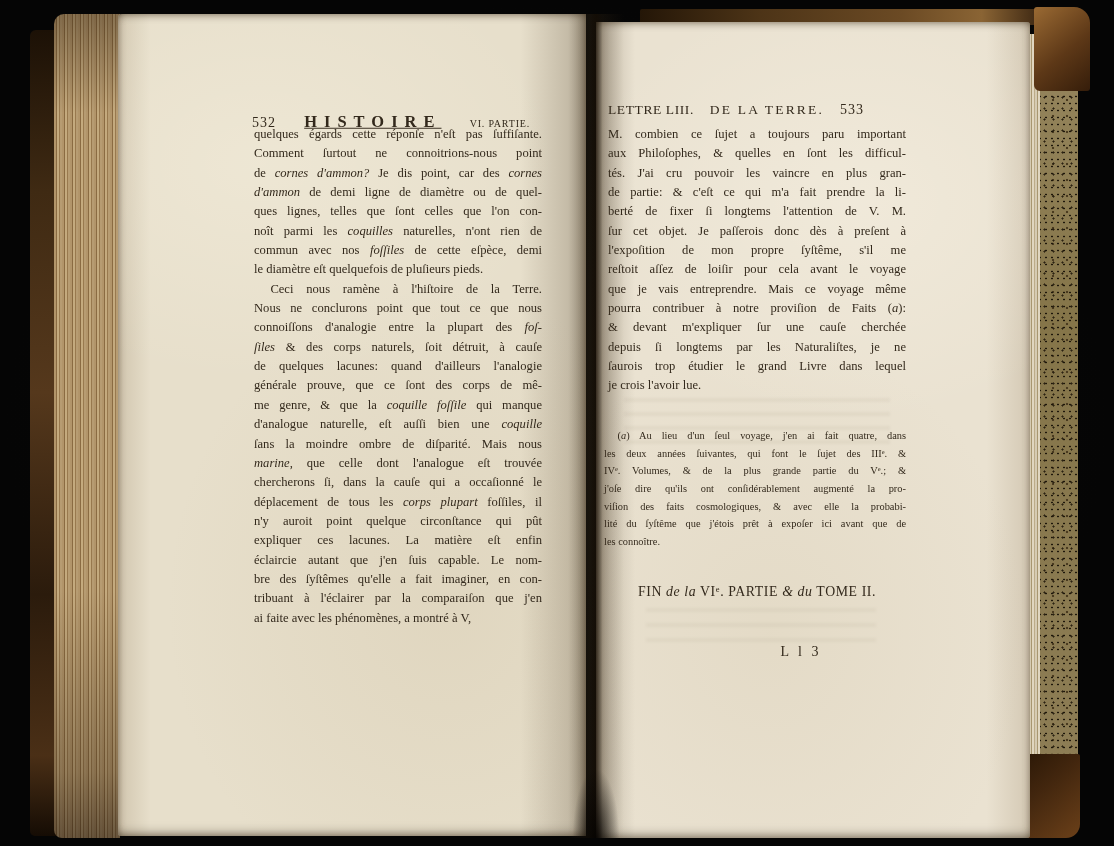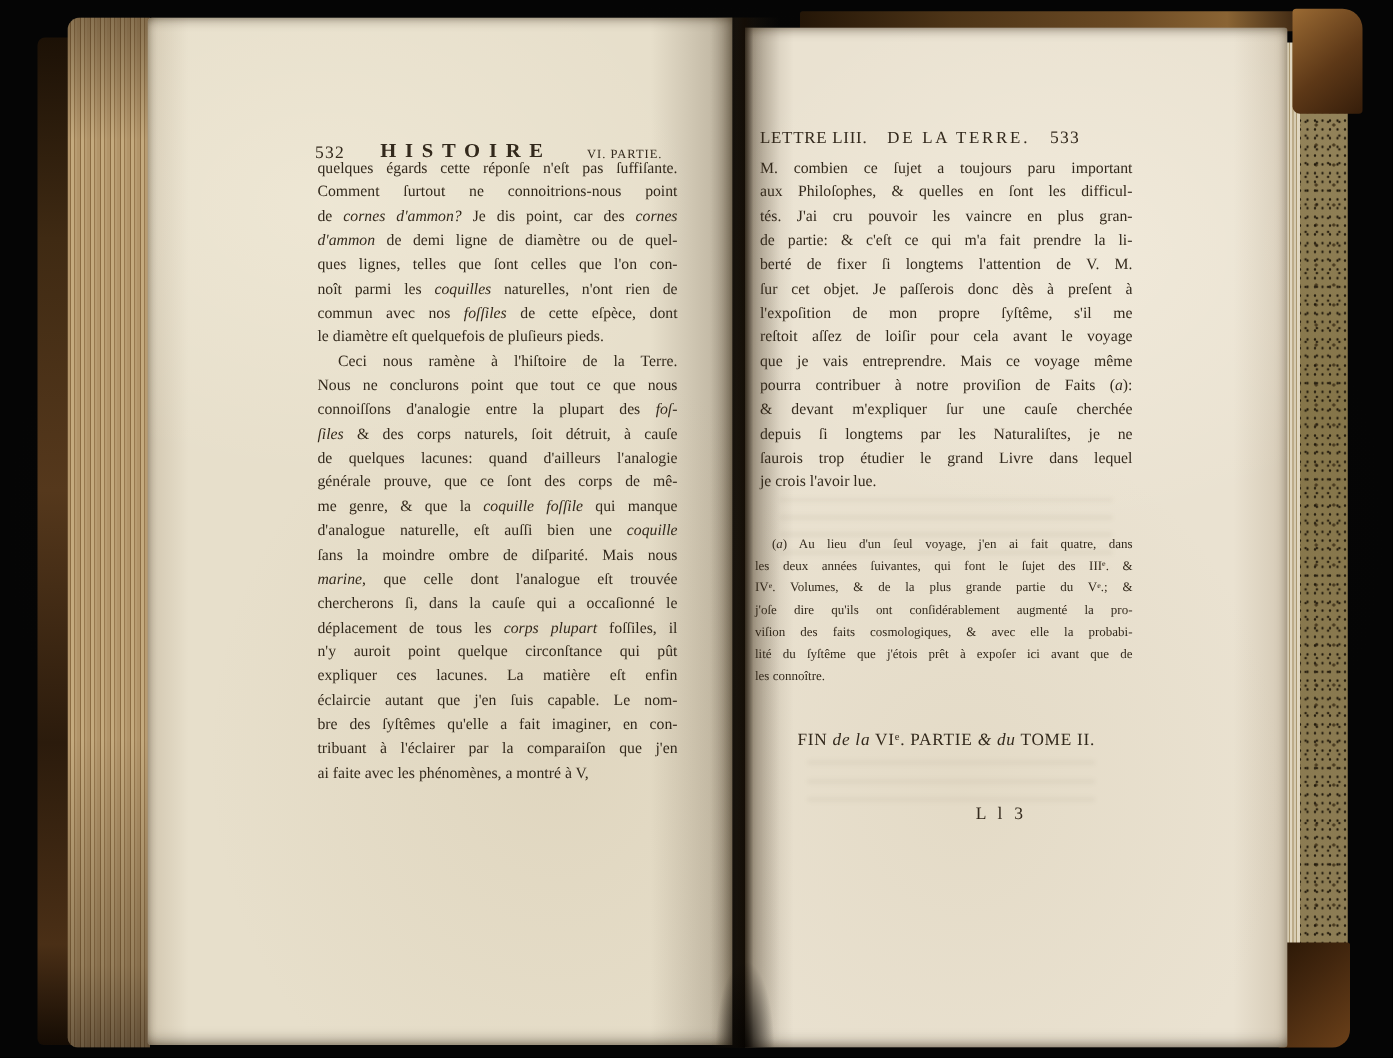--- a/index.html
+++ b/index.html
@@ -49,21 +49,21 @@
       radial-gradient(ellipse 280px 220px at 60% 22%, rgba(255,250,238,.3), rgba(0,0,0,0)),
       radial-gradient(ellipse 260px 300px at 40% 75%, rgba(185,168,128,.13), rgba(0,0,0,0)),
       linear-gradient(90deg, rgba(60,45,25,.26), rgba(0,0,0,0) 9%, rgba(0,0,0,0) 90%, rgba(120,95,60,.2) 100%);
     box-shadow:inset 6px 0 14px -6px rgba(40,25,8,.55),inset -4px 0 10px -5px rgba(70,50,25,.4),
       inset 0 5px 10px -6px rgba(50,35,15,.55),inset 0 -7px 12px -6px rgba(40,28,12,.5);}
   
   .pg-header{position:absolute;z-index:1;display:flex;justify-content:space-between;align-items:baseline;}
   .page-left .pg-header{left:134px;top:88px;width:278px;}
   .page-right .pg-header{left:12px;top:80px;width:256px;}
   .pnum{font-size:14px;letter-spacing:1px;text-align:right;}
-  .ptitle{font-size:16.5px;letter-spacing:7px;font-weight:bold;transform:scaleY(.96);}
+  .ptitle{font-size:16.5px;letter-spacing:7px;font-weight:bold;transform:scaleY(.96);text-decoration:underline;}
   .ppart{font-size:10px;letter-spacing:.8px;margin-top:16px;}
   .hleft{font-size:13.5px;letter-spacing:.6px;}
   .hcenter{font-size:13.5px;letter-spacing:2.2px;}
   .body-text{position:absolute;z-index:1;font-size:12.6px;}
   .page-left .body-text{left:136px;top:113px;width:288px;}
   .page-right .body-text{left:12px;top:105px;width:298px;}
   .body-text .tline{height:19.35px;}
   .tline{text-align:justify;text-align-last:justify;white-space:normal;font-family:Liberation Serif, serif;}
   .tline.short{text-align-last:left;}
   .tline.ind{text-indent:1.3em;}
@@ -100,21 +100,21 @@
       <span class="ptitle">HISTOIRE</span>
       <span class="ppart">VI. PARTIE.</span>
     </div>
     <div class="body-text">
         <div class="tline"><span>quelques égards cette réponſe n'eſt pas ſuffiſante.</span></div>
         <div class="tline"><span>Comment ſurtout ne connoitrions-nous point</span></div>
         <div class="tline"><span>de </span><span class="it">cornes d'ammon?</span><span> Je dis point, car des </span><span class="it">cornes</span></div>
         <div class="tline"><span class="it">d'ammon</span><span> de demi ligne de diamètre ou de quel-</span></div>
         <div class="tline"><span>ques lignes, telles que ſont celles que l'on con-</span></div>
         <div class="tline"><span>noît parmi les </span><span class="it">coquilles</span><span> naturelles, n'ont rien de</span></div>
-        <div class="tline"><span>commun avec nos </span><span class="it">foſſiles</span><span> de cette eſpèce, dont</span></div>
+        <div class="tline"><span>commun avec nos </span><span class="it">foſſiles</span><span> de cette eſpèce, demi</span></div>
         <div class="tline short"><span>le diamètre eſt quelquefois de pluſieurs pieds.</span></div>
         <div class="tline ind"><span>Ceci nous ramène à l'hiſtoire de la Terre.</span></div>
         <div class="tline"><span>Nous ne conclurons point que tout ce que nous</span></div>
         <div class="tline"><span>connoiſſons d'analogie entre la plupart des </span><span class="it">foſ-</span></div>
         <div class="tline"><span class="it">ſiles</span><span> &amp; des corps naturels, ſoit détruit, à cauſe</span></div>
         <div class="tline"><span>de quelques lacunes: quand d'ailleurs l'analogie</span></div>
         <div class="tline"><span>générale prouve, que ce ſont des corps de mê-</span></div>
         <div class="tline"><span>me genre, &amp; que la </span><span class="it">coquille foſſile</span><span> qui manque</span></div>
         <div class="tline"><span>d'analogue naturelle, eſt auſſi bien une </span><span class="it">coquille</span></div>
         <div class="tline"><span>ſans la moindre ombre de diſparité.  Mais nous</span></div>

